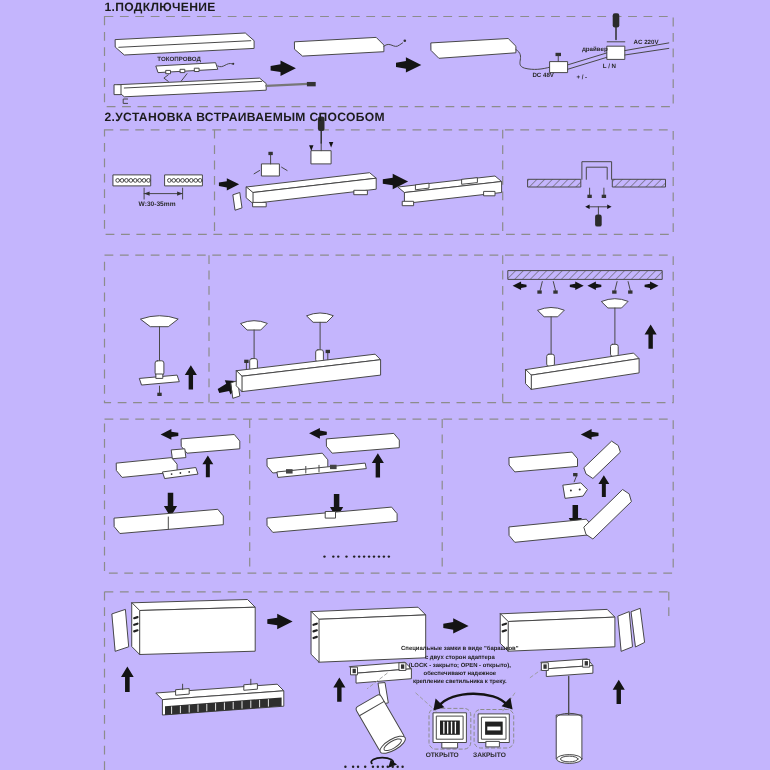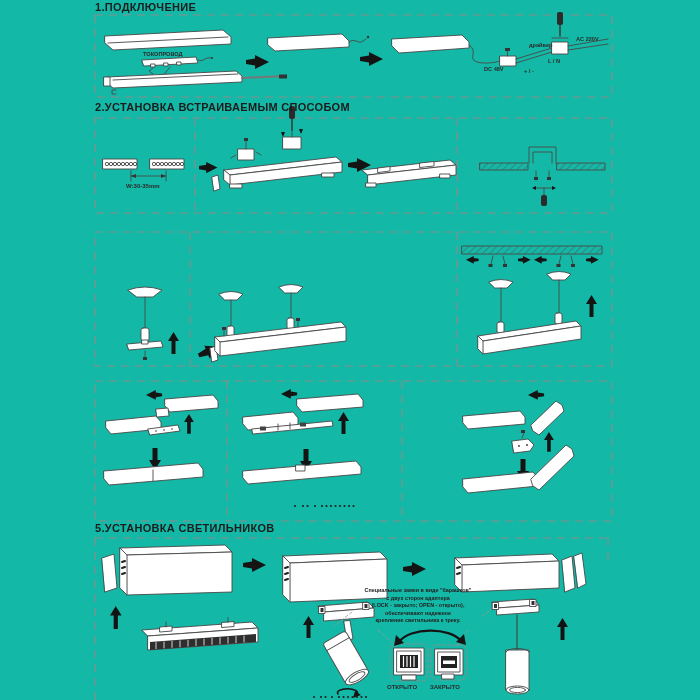--- a/index.html
+++ b/index.html
@@ -1,16 +1,16 @@
 <!DOCTYPE html>
 <html><head>
 <meta charset="utf-8">
 <style>
   html,body{margin:0;padding:0;background:#fff;}
-  #page{position:relative;width:700px;height:700px;background:#14b8a6;overflow:hidden;
+  #page{position:relative;width:700px;height:700px;background:#c4b5fd;overflow:hidden;
         font-family:"Liberation Sans",sans-serif;}
   svg{position:absolute;left:0;top:0;}
   .ttl{position:absolute;font-size:11px;font-weight:600;color:#1c1c1c;letter-spacing:.3px;white-space:nowrap;}
   .lbl{position:absolute;color:#2a2a2a;white-space:nowrap;}
   .s1lbl{font-size:5.6px;font-weight:600;}
   .wlbl{font-size:6px;font-weight:600;}
   .note{position:absolute;left:352px;top:587px;width:132px;font-size:5.4px;line-height:7.6px;
         text-align:center;color:#222;white-space:pre-line;font-weight:600;}
   .knoblbl{font-size:6px;font-weight:700;}
 </style>
@@ -382,21 +382,20 @@
     <rect x="506" y="650" width="23" height="40" fill="#fff"></rect>
     <path d="M506,652 a11.5,3.5 0 0 1 23,0"></path>
     <ellipse cx="517.5" cy="690" rx="11.5" ry="4" fill="#fff"></ellipse>
     <ellipse cx="517.5" cy="690" rx="8" ry="2.6"></ellipse>
     <use href="#arrU" transform="translate(557,618)"></use>
   </g>
 </svg>
 
 <span class="ttl" style="left:95px;top:1px;">1.ПОДКЛЮЧЕНИЕ</span>
 <span class="ttl" style="left:95px;top:101px;">2.УСТАНОВКА ВСТРАИВАЕМЫМ СПОСОБОМ</span>
-<span class="ttl" style="left:95px;top:522px;">5.УСТАНОВКА СВЕТИЛЬНИКОВ</span>
 
 <span class="lbl s1lbl" style="left:143px;top:51px;">ТОКОПРОВОД</span>
 <span class="lbl s1lbl" style="left:484px;top:66px;">DC 48V</span>
 <span class="lbl s1lbl" style="left:524px;top:68px;">+ / -</span>
 <span class="lbl s1lbl" style="left:529px;top:42px;">драйвер</span>
 <span class="lbl s1lbl" style="left:548px;top:58px;">L / N</span>
 <span class="lbl s1lbl" style="left:576px;top:36px;">AC 220V</span>
 
 <span class="lbl wlbl" style="left:126px;top:183px;">W:30-35mm</span>
 

